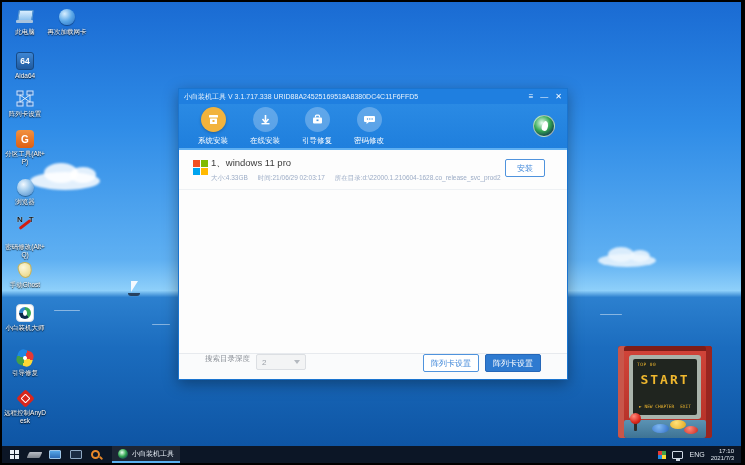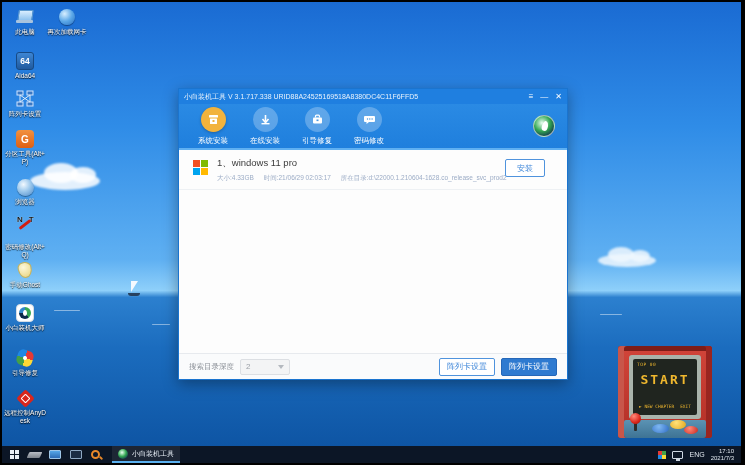--- a/index.html
+++ b/index.html
@@ -75,33 +75,33 @@
   .tab.active .circ{background:var(--accent,#f2b33d);box-shadow:0 1px 3px rgba(0,0,0,.25);}
   .tab .lb{margin-top:4px;font-size:7.5px;color:#fff;white-space:nowrap;}
   .brand{margin-left:auto;display:flex;align-items:center;gap:5px;padding-right:4px;}
   .brand .logo{width:22px;height:22px;border-radius:50%;background:radial-gradient(circle at 40% 35%,#eafff0,#35a854 45%,#0b2a4a 85%);
      border:1px solid rgba(255,255,255,.6);position:relative;}
   .brand .logo::after{content:"";position:absolute;left:8px;top:5px;width:6px;height:10px;background:#fff;
      border-radius:50% 50% 50% 50%/60% 60% 40% 40%;transform:rotate(15deg);}
   .brand .bn{color:#fff;font-size:13px;letter-spacing:1px;}
   .brand .bs{color:#ffd34d;font-size:5.5px;letter-spacing:.5px;}
   .content{flex:1 1 auto;background:#fdfdfd;position:relative;overflow:hidden;}
-  .osrow{position:relative;padding:7px 12px 0 14px;height:40px;border-bottom:1px solid #eef1f4;}
+  .osrow{position:relative;padding:7px 12px 0 8px;height:40px;border-bottom:1px solid #eef1f4;}
   .winlogo{position:absolute;left:14px;top:10px;width:15px;height:15px;display:grid;
      grid-template-columns:7px 7px;grid-template-rows:7px 7px;gap:1px;}
   .winlogo i{display:block;}
   .winlogo .r{background:#f25022;}.winlogo .g{background:#7fba00;}
   .winlogo .b{background:#00a4ef;}.winlogo .y{background:#ffb900;}
   .osrow .ot{margin-left:24px;font-size:9.5px;color:#3c3c3c;}
   .osrow .om{margin-left:24px;margin-top:4px;font-size:6.5px;color:#9cacc6;white-space:nowrap;}
   .osrow .om span{margin-right:8px;}
   .install-btn{position:absolute;right:22px;top:9px;width:40px;height:18px;border:1px solid #4f93dd;
      border-radius:2px;background:#fff;color:#3f87d9;font-size:8px;display:flex;align-items:center;justify-content:center;cursor:pointer;}
   .footer{height:26px;flex:0 0 auto;background:#fafbfc;border-top:1px solid #e7eaee;
-     display:flex;align-items:center;padding:0 10px;gap:6px;}
+     display:flex;align-items:flex-start;padding:0 26px;gap:6px;}
   .footer .fl{font-size:7.5px;color:#8a8f96;}
   .select{width:50px;height:16px;background:#f3f4f5;border:1px solid #dcdfe3;border-radius:2px;
      display:flex;align-items:center;padding:0 5px;cursor:pointer;}
   .select .v{font-size:8px;color:#9a9fa6;flex:1;}
   .select .chev{width:0;height:0;border-left:3px solid transparent;border-right:3px solid transparent;border-top:4px solid #b4b9bf;}
   .fbtns{margin-left:auto;display:flex;gap:6px;}
   .btn-ghost{width:56px;height:18px;border:1px solid #4f93dd;border-radius:2px;background:#fff;color:#3f87d9;
      font-size:8px;display:flex;align-items:center;justify-content:center;cursor:pointer;}
   .btn-primary{width:56px;height:18px;border:1px solid #2567b8;border-radius:2px;background:var(--btn-blue,#2e7ad0);color:#fff;
      font-size:8px;display:flex;align-items:center;justify-content:center;cursor:pointer;}

